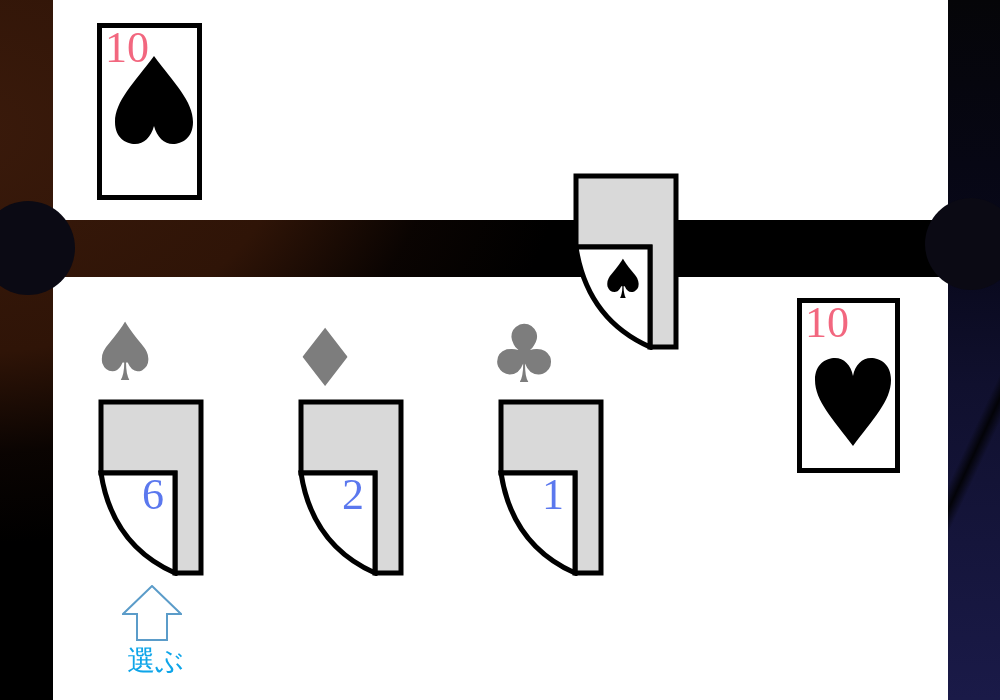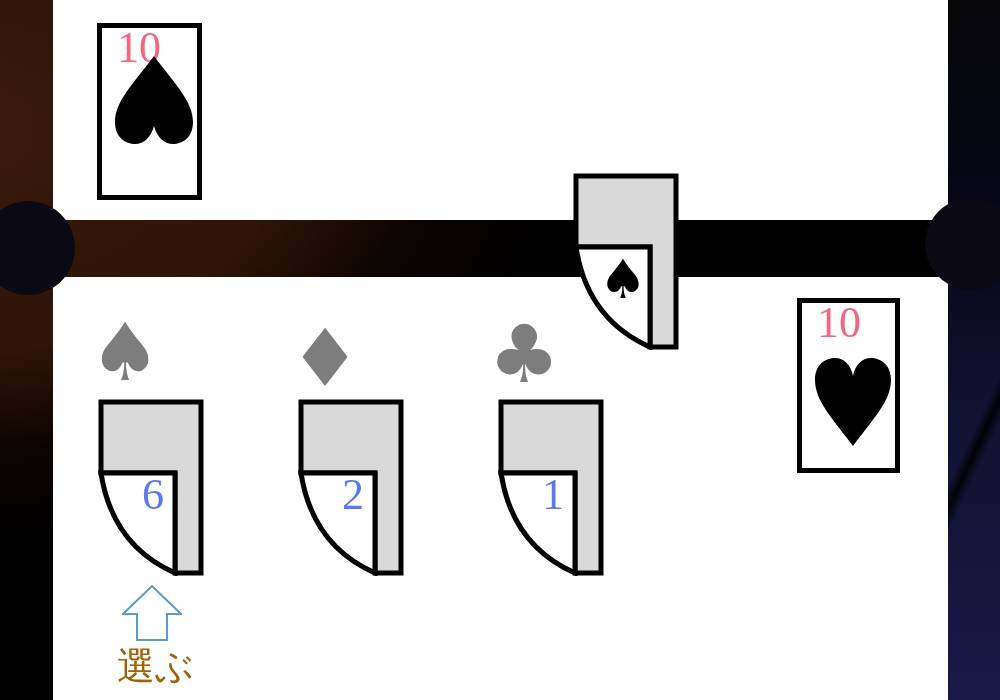--- a/index.html
+++ b/index.html
@@ -27,21 +27,21 @@
   .knob-left{left:-19px;top:201px;width:94px;height:94px;}
   .knob-right{left:925px;top:198px;width:92px;height:92px;}
 
   
   .face-card{
     position:absolute;background:#fff;border:5px solid #000;box-sizing:border-box;
   }
   .card-10s{left:97px;top:23px;width:105px;height:177px;}
   .card-10h{left:797px;top:298px;width:103px;height:175px;}
   .rank{
-    position:absolute;left:15px;top:-4px;font-size:44px;line-height:1.1;
+    position:absolute;left:3px;top:-4px;font-size:44px;line-height:1.1;
     color:#f2677f;font-family:"Liberation Serif","DejaVu Serif",serif;
   }
   .pip{position:absolute;}
   .pip-10s{left:11px;top:26px;}
   .pip-10h{left:11px;top:50px;}
 
   
   .folded{position:absolute;width:106px;height:177px;}
   .folded svg{position:absolute;left:0;top:0;}
   .deck-card{left:573px;top:173px;width:104px;height:177px;}
@@ -67,21 +67,21 @@
     font-family:"DejaVu Sans",sans-serif;
   }
   .mark-spade{left:94px;top:320px;}
   .mark-diamond{left:294px;top:326px;}
   .mark-club{left:493px;top:322px;}
 
   
   .select-arrow{position:absolute;left:122px;top:585px;}
   .select-label{
     position:absolute;left:108px;top:646px;width:95px;text-align:center;
-    font-size:38px;line-height:1.1;color:#a16207;
+    font-size:28px;line-height:1.1;color:#0ea5e9;
     font-family:"Liberation Serif","DejaVu Serif",serif;
   }
 </style>
 </head>
 <body>
 
 <div id="stage">
 
   <div class="bg-brown"></div>
   <div class="bg-navy"></div>

